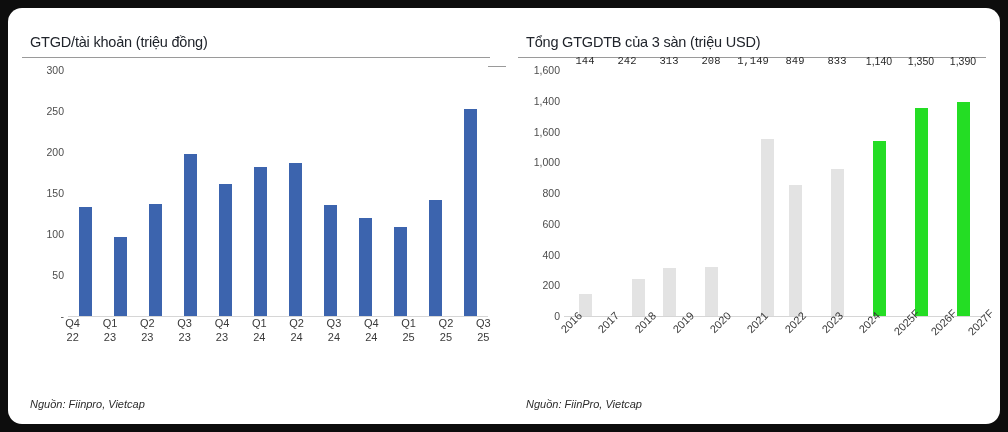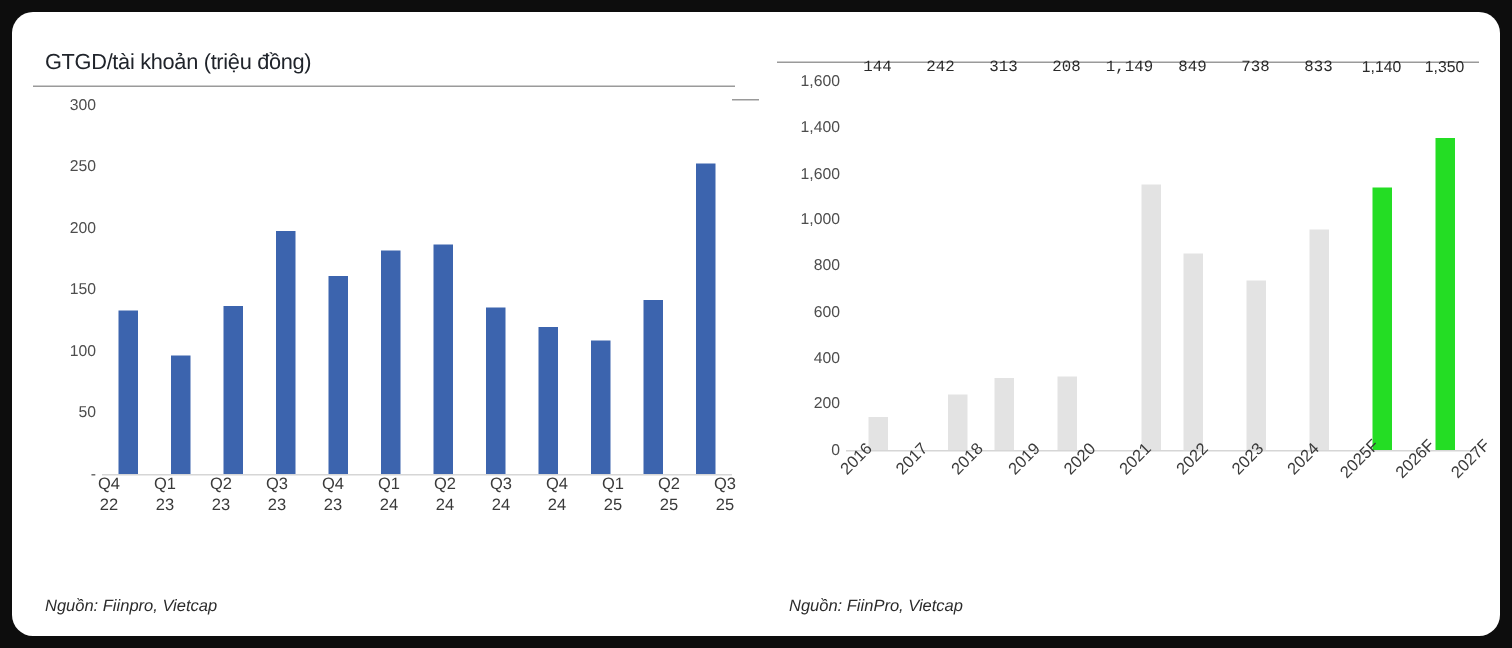--- a/index.html
+++ b/index.html
@@ -262,20 +262,21 @@
             <div>Q3</div>
             <div>25</div>
           </div>
         </div>
 
       <div class="source">Nguồn: Fiinpro, Vietcap</div>
     </div>
 
     <div class="panel">
       <div class="left-rule-stub"></div>
+      <div class="panel-title">Tổng GTGDTB của 3 sàn (triệu USD)</div>
       <div class="title-rule"></div>
 
       <div class="plot">
         <div class="ylabels" id="ylabels-right">
             <div class="ylab" style="top: 0px;">1,600</div>
             <div class="ylab" style="top: 30.75px;">1,400</div>
             <div class="ylab" style="top: 61.5px;">1,600</div>
             <div class="ylab" style="top: 92.25px;">1,000</div>
             <div class="ylab" style="top: 123px;">800</div>
             <div class="ylab" style="top: 153.75px;">600</div>
@@ -309,39 +310,39 @@
               <div class="bar gray" style="height: 176.659px; margin-left: 29px;">
                 <span class="vlabel">1,149</span>
               </div>
             </div>
             <div class="bar-slot">
               <div class="bar gray" style="height: 130.534px;">
                 <span class="vlabel">849</span>
               </div>
             </div>
             <div class="bar-slot">
-              <div class="bar gray" style="height: 113.468px;">
-                <span class="vlabel">738</span>
-              </div>
-            </div>
-            <div class="bar-slot">
               <div class="bar gray" style="height: 147px;">
                 <span class="vlabel">833</span>
               </div>
             </div>
             <div class="bar-slot">
               <div class="bar green" style="height: 175.275px;">
                 <span class="vlabel">1,140</span>
               </div>
             </div>
             <div class="bar-slot">
               <div class="bar green" style="height: 207.562px; margin-top: 34px;">
                 <span class="vlabel">1,350</span>
               </div>
             </div>
+            <div class="bar-slot">
+              <div class="bar green" style="height: 213.713px;">
+                <span class="vlabel">1,390</span>
+              </div>
+            </div>
           </div>
       </div>
 
       <div class="xlabels-y" id="xlabels-right">
           <div class="xcell">
             <div class="xrot">2016</div>
           </div>
           <div class="xcell">
             <div class="xrot">2017</div>
           </div>

